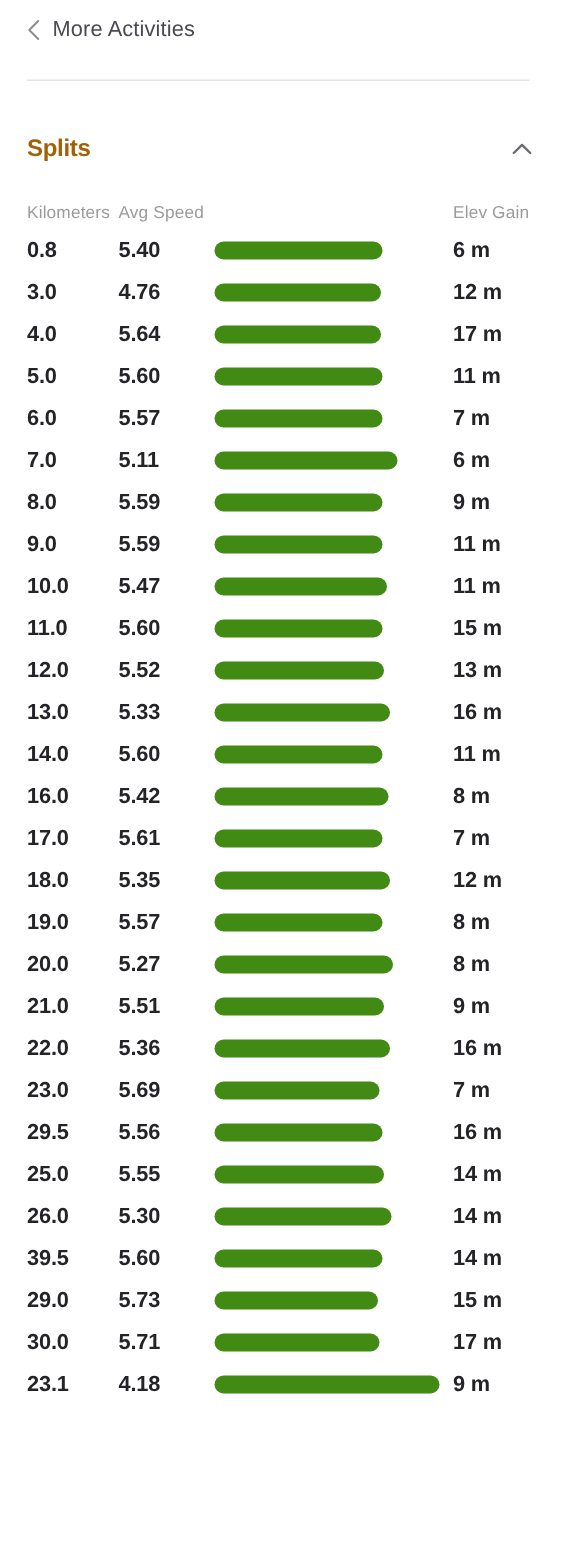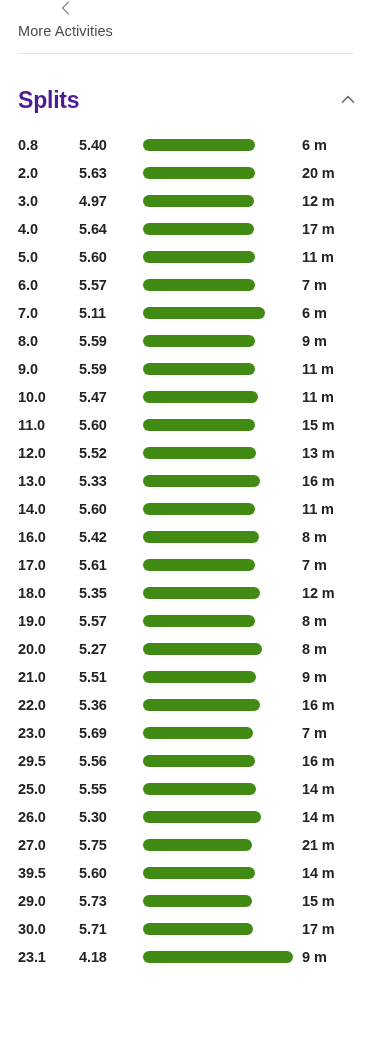--- a/index.html
+++ b/index.html
@@ -13,39 +13,39 @@
   .page { position: relative; width: 376px; height: 1045px; overflow: hidden; }
 
   
   .backbar {
     position: absolute; left: 0; top: 0; width: 376px; height: 40px;
     display: flex; align-items: center; padding-left: 18px;
   }
   .back-link {
     display: flex; align-items: center; gap: 8px;
     color: #4a4a52; font-size: 14.5px; letter-spacing: .1px;
-    cursor: pointer; text-decoration: none; flex-direction: column;
+    cursor: pointer; text-decoration: none;
   }
   .chev-left { display: block; width: 9px; height: 14px; }
   .chev-left svg { display: block; }
 
   
   .divider {
     position: absolute; left: 18px; top: 53px; width: 335px; height: 1px;
     background: #e4e4e6;
   }
 
   
   .section-head {
     position: absolute; left: 0; top: 82px; width: 376px; height: 36px;
     display: flex; align-items: center; justify-content: space-between;
     padding: 0 20px 0 18px; cursor: pointer;
   }
   .section-title {
-    font-size: 23px; font-weight: bold; color: #4c1d95; letter-spacing: -.2px;
+    font-size: 16px; font-weight: bold; color: #a16207; letter-spacing: -.2px;
   }
   .chev-up { width: 16px; height: 16px; display: block; }
   .chev-up svg { display: block; }
 
   
   .table { position: absolute; left: 0; top: 131px; width: 376px; }
   .row {
     position: relative; display: block; height: 28px; width: 376px;
   }
   .row .c-km   { position: absolute; left: 18px;  top: 50%; transform: translateY(-50%); }
@@ -87,40 +87,37 @@
   <div class="section-head">
     <span class="section-title">Splits</span>
     <span class="chev-up">
       <svg viewBox="0 0 16 16" width="16" height="16" aria-hidden="true">
         <polyline points="2.5,10 8,4.6 13.5,10" fill="none" stroke="#6b6b73" stroke-width="1.6" stroke-linecap="round" stroke-linejoin="round"></polyline>
       </svg>
     </span>
   </div>
 
   <div class="table">
+    <div class="row head-row">
+      <span class="c-km">Kilometers</span>
+      <span class="c-sp">Avg Speed</span>
+      <span class="c-el">Elev Gain</span>
+    </div>
     <div id="rows-container">
         <div class="row data-row">
           <span class="c-km val">0.8</span>
           <span class="c-sp val">5.40</span>
           <span class="c-bar">
             <span class="bar" style="width: 112px; background: rgb(65, 138, 20);"></span>
           </span>
           <span class="c-el val">6 m</span>
         </div>
         <div class="row data-row">
-          <span class="c-km val">2.0</span>
-          <span class="c-sp val">5.63</span>
-          <span class="c-bar">
-            <span class="bar" style="width: 112px; background: rgb(65, 138, 20);"></span>
-          </span>
-          <span class="c-el val">20 m</span>
-        </div>
-        <div class="row data-row">
           <span class="c-km val">3.0</span>
-          <span class="c-sp val">4.97</span>
+          <span class="c-sp val">4.76</span>
           <span class="c-bar">
             <span class="bar" style="width: 111px; background: rgb(65, 138, 20);"></span>
           </span>
           <span class="c-el val">12 m</span>
         </div>
         <div class="row data-row">
           <span class="c-km val">4.0</span>
           <span class="c-sp val">5.64</span>
           <span class="c-bar">
             <span class="bar" style="width: 111px; background: rgb(65, 138, 20);"></span>
@@ -289,28 +286,20 @@
         </div>
         <div class="row data-row">
           <span class="c-km val">26.0</span>
           <span class="c-sp val">5.30</span>
           <span class="c-bar">
             <span class="bar" style="width: 118px; background: rgb(65, 138, 20);"></span>
           </span>
           <span class="c-el val">14 m</span>
         </div>
         <div class="row data-row">
-          <span class="c-km val">27.0</span>
-          <span class="c-sp val">5.75</span>
-          <span class="c-bar">
-            <span class="bar" style="width: 109px; background: rgb(65, 138, 20);"></span>
-          </span>
-          <span class="c-el val">21 m</span>
-        </div>
-        <div class="row data-row">
           <span class="c-km val">39.5</span>
           <span class="c-sp val">5.60</span>
           <span class="c-bar">
             <span class="bar" style="width: 112px; background: rgb(65, 138, 20);"></span>
           </span>
           <span class="c-el val">14 m</span>
         </div>
         <div class="row data-row">
           <span class="c-km val">29.0</span>
           <span class="c-sp val">5.73</span>

